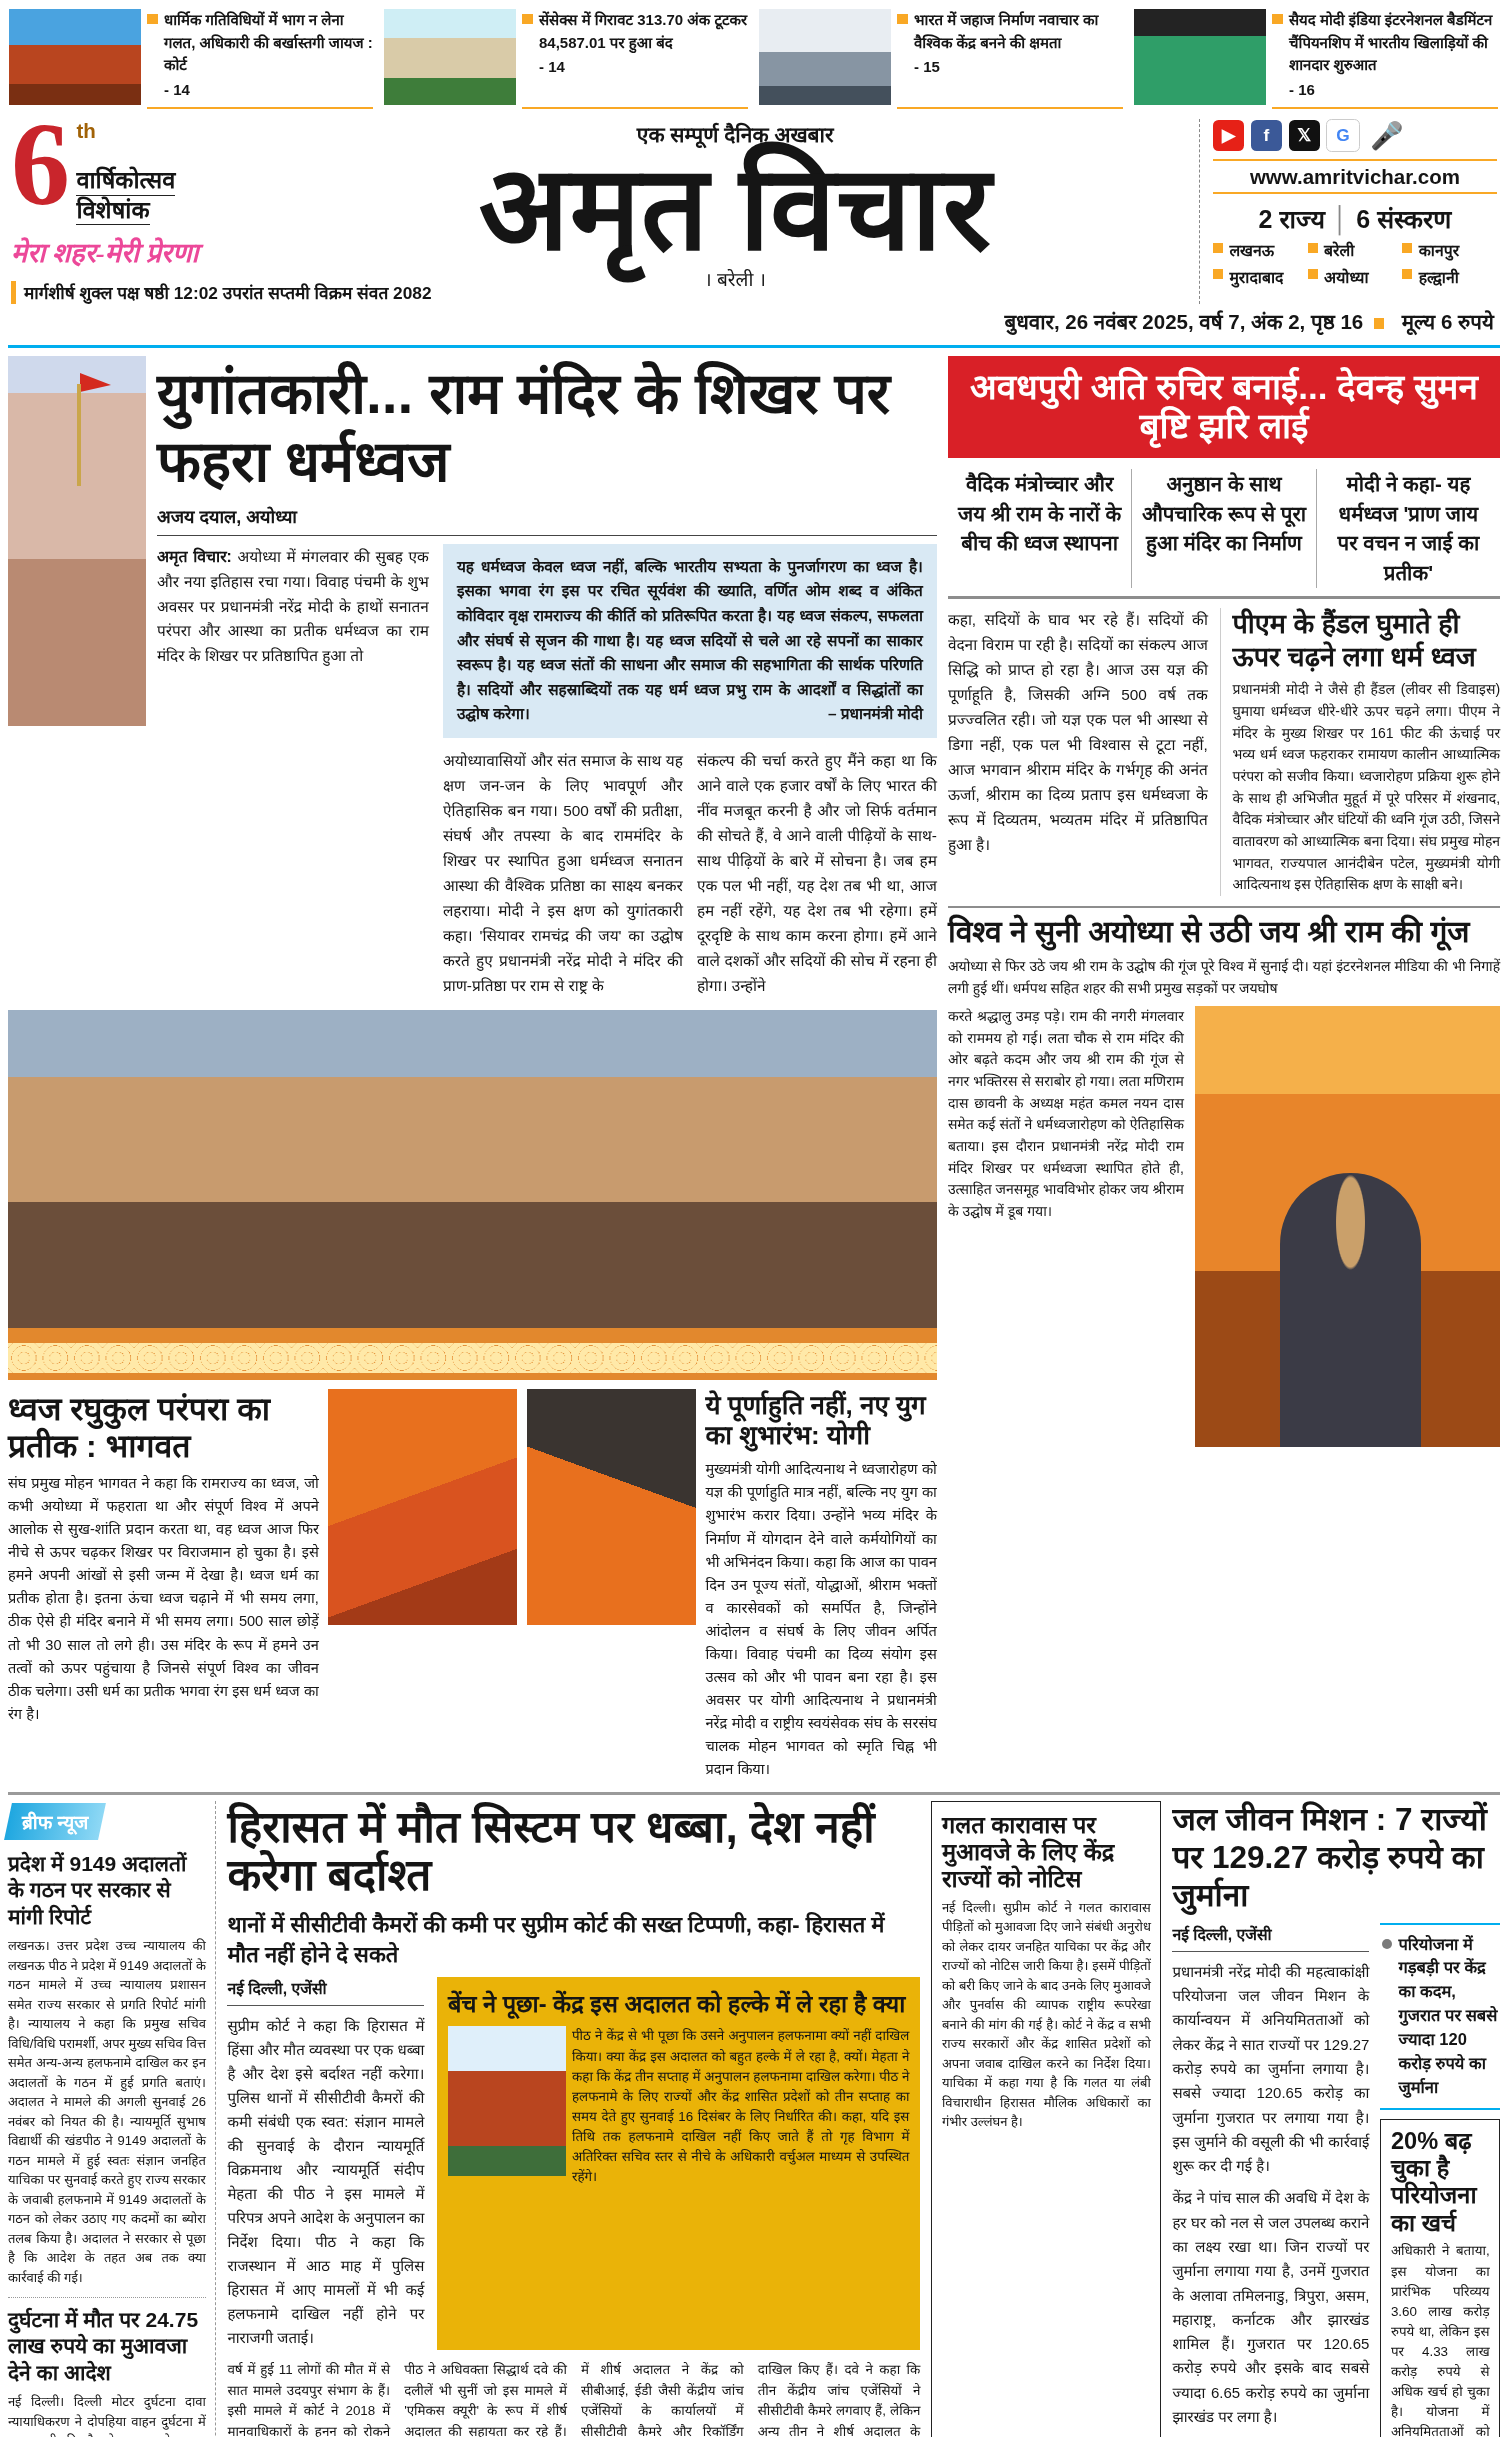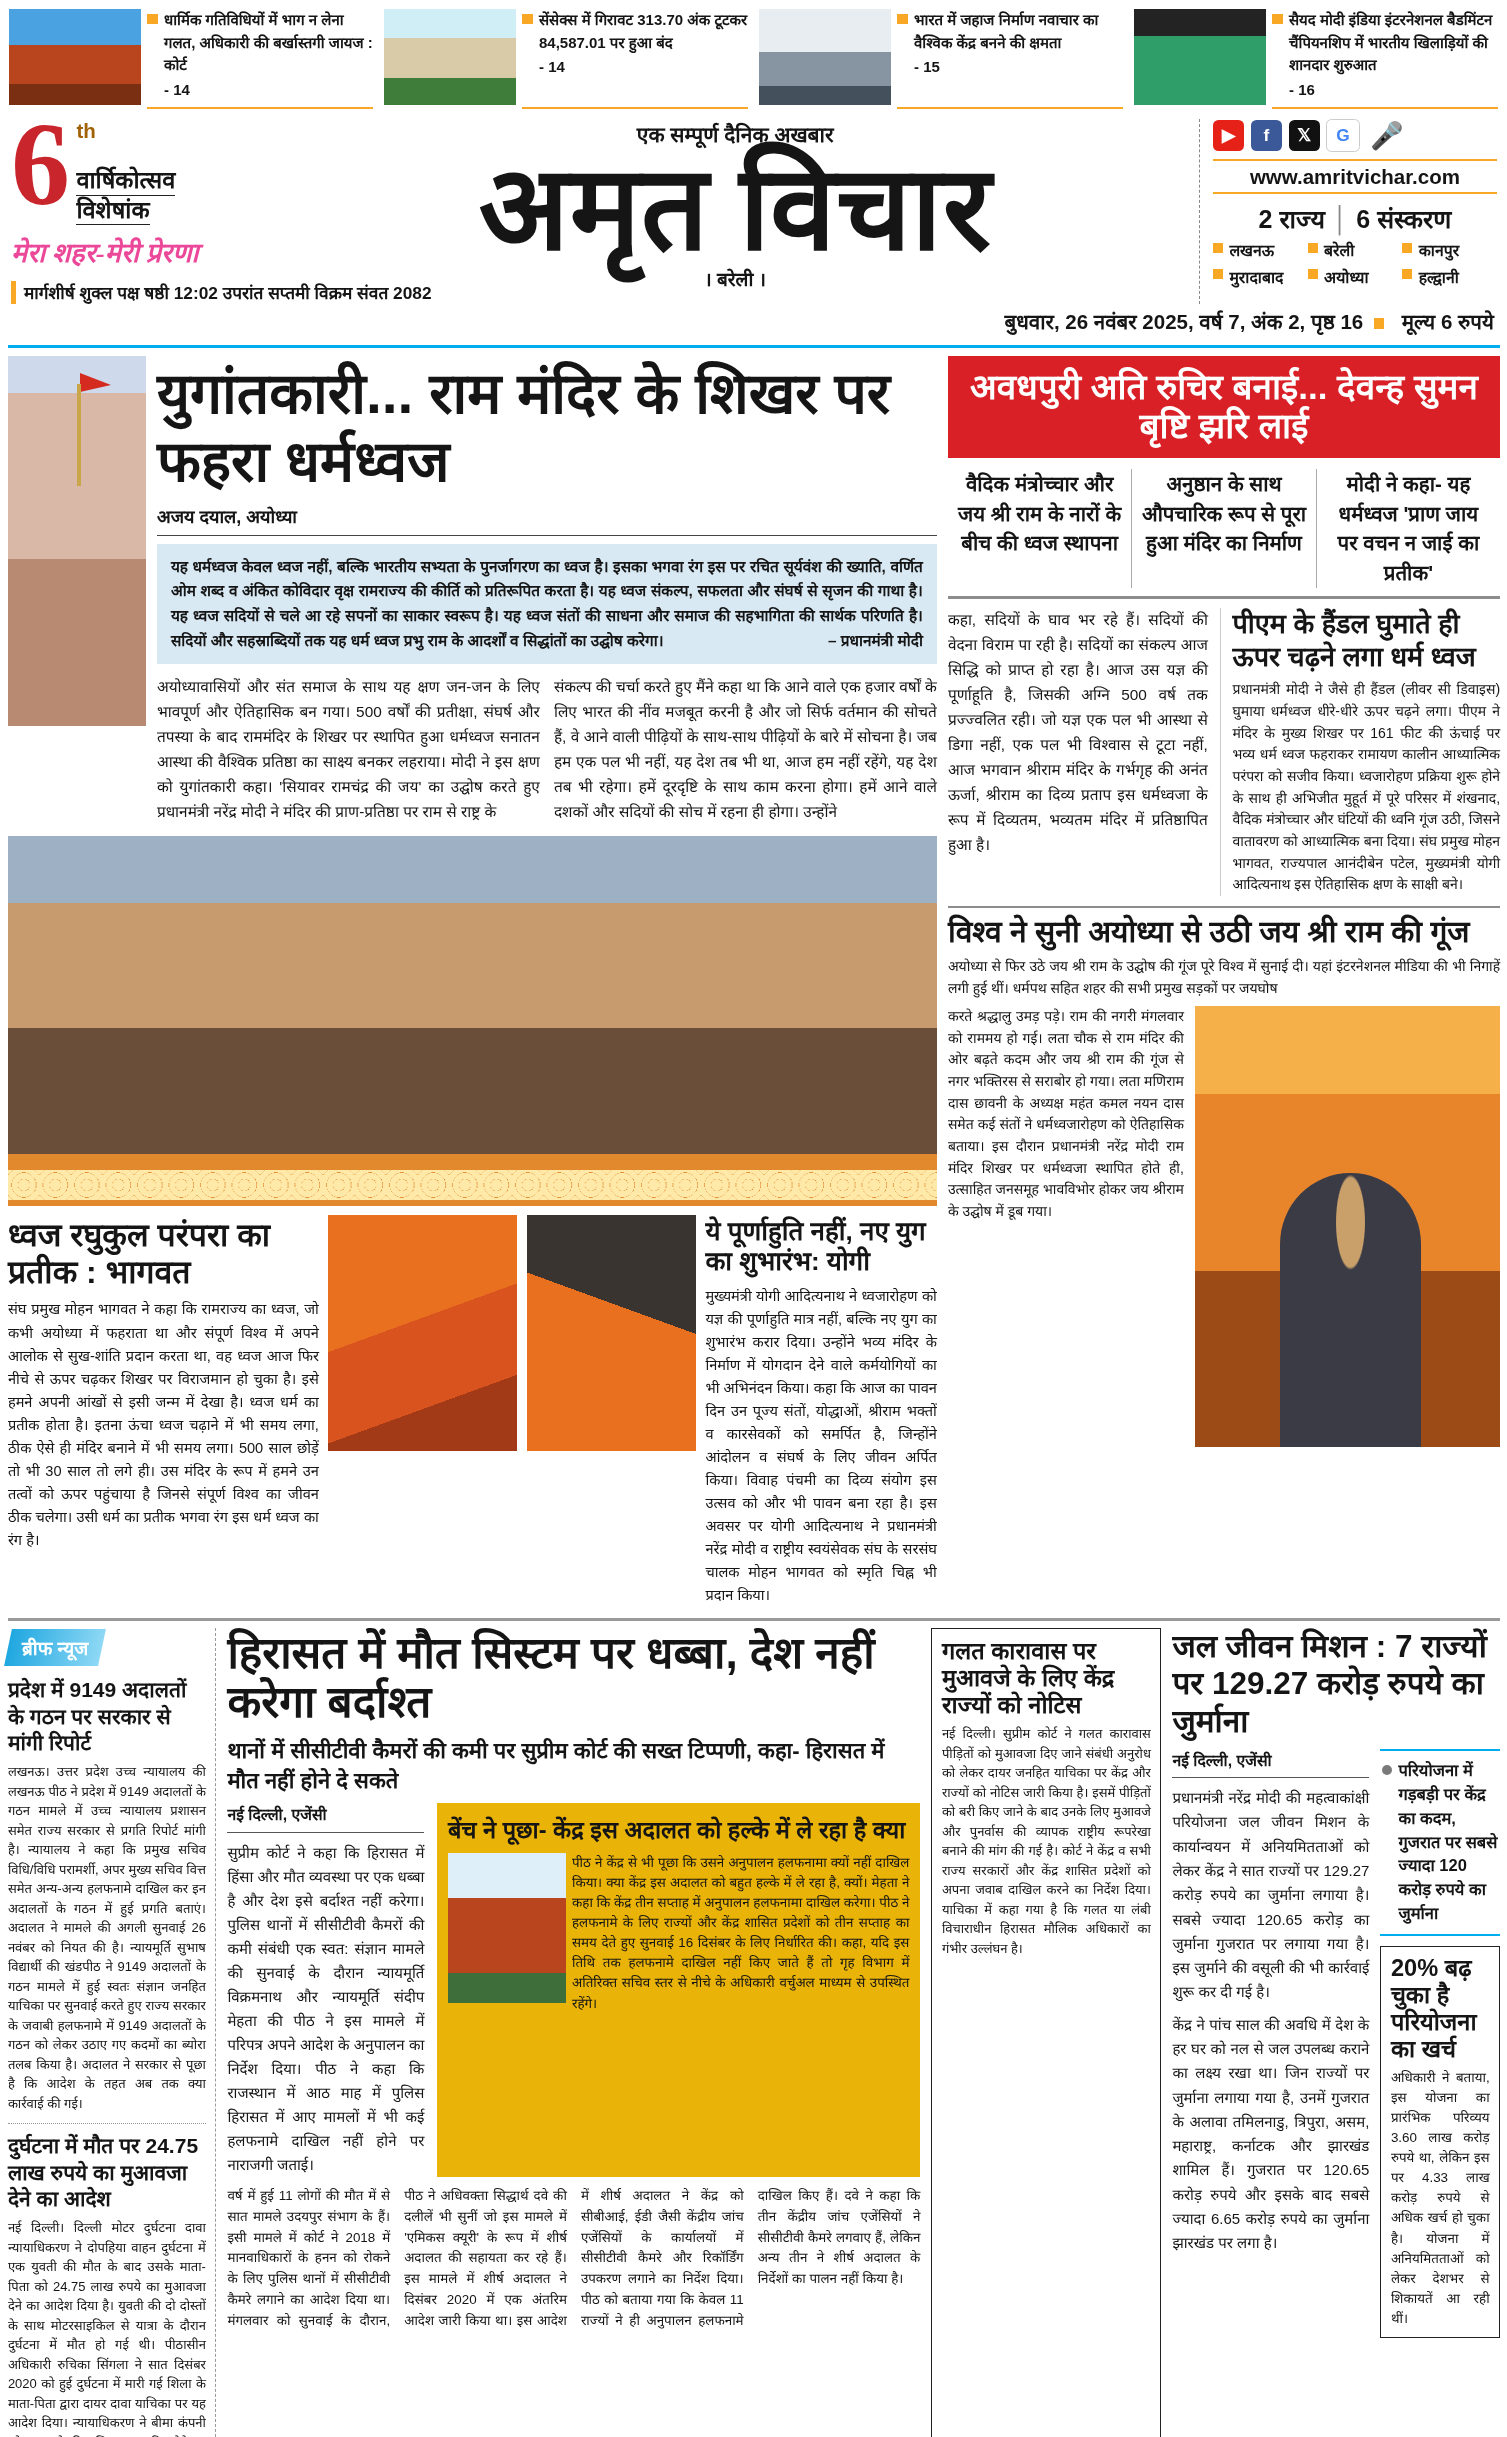--- a/index.html
+++ b/index.html
@@ -27,21 +27,21 @@
   .anniv{display:flex;gap:6.3px;}
   .big6{color:#C9252C;font-size:118px;font-weight:bold;line-height:.78;font-family:"Liberation Serif",serif;}
   .anniv-th{font-size:20.5px;font-weight:bold;color:#a16207;}
   .anniv-lines{margin-top:23.6px;font-weight:bold;font-size:23.6px;line-height:1.2;}
   .anniv-lines div{border-bottom:1.6px solid #222;display:inline-block;}
   .mast-script{color:#ec4899;font-size:27px;font-weight:bold;font-family:"Liberation Serif",serif;font-style:italic;margin:7.9px 0 6.3px;}
   .panchang{border-left:5.5px solid #F9A825;padding-left:7.9px;font-weight:bold;font-size:17.3px;margin-top:11px;white-space:nowrap;}
   .mast-center{flex:1;text-align:center;}
   .tagline{font-weight:bold;font-size:21px;margin:1.6px 0 0;}
   .logo{font-size:118px;font-weight:900;line-height:1.05;letter-spacing:0.8px;font-family:"Liberation Serif",serif;}
-  .edition-line{font-size:19px;font-weight:bold;margin-top:-6.3px;}
+  .edition-line{font-size:19px;font-weight:normal;margin-top:-6.3px;}
   .mast-right{width:284px;border-left:1.6px dashed #888;padding-left:12.6px;}
   .social-row{display:flex;gap:6.3px;align-items:center;}
   .sicon{width:31.5px;height:31.5px;border-radius:5.5px;display:flex;align-items:center;justify-content:center;color:#fff;font-weight:bold;font-size:17.3px;}
   .si-yt{background:#E62117;}
   .si-fb{background:#3B5998;}
   .si-x{background:#111;}
   .si-g{background:#fff;border:0.8px solid #ccc;color:#4285F4;}
   .mic{font-size:27px;margin-left:4.7px;}
   .website{border-top:2.4px solid #F9A825;border-bottom:2.4px solid #F9A825;font-weight:bold;font-size:20.5px;padding:3.9px 0;margin:6.3px 0;text-align:center;}
   .states{font-size:25px;font-weight:bold;text-align:center;margin:4.7px 0;}
@@ -239,20 +239,24 @@
   <div class="rule-cyan"></div>
 
   <div class="main-story">
     <div class="main-left">
       <div class="lead-head-row">
         <div class="photo ph-temple"></div>
         <div>
           <h1 class="lead-headline">युगांतकारी... राम मंदिर के शिखर पर फहरा धर्मध्वज</h1>
           <div class="byline">अजय दयाल, अयोध्या</div>
           <div class="lead-cols">
+            <div class="lead-col1">
+              <b>अमृत विचार:</b>
+              <span>अयोध्या में मंगलवार की सुबह एक और नया इतिहास रचा गया। विवाह पंचमी के शुभ अवसर पर प्रधानमंत्री नरेंद्र मोदी के हाथों सनातन परंपरा और आस्था का प्रतीक धर्मध्वज का राम मंदिर के शिखर पर प्रतिष्ठापित हुआ तो</span>
+            </div>
             <div class="lead-rest">
               <div class="quote-box">
                 <span>यह धर्मध्वज केवल ध्वज नहीं, बल्कि भारतीय सभ्यता के पुनर्जागरण का ध्वज है। इसका भगवा रंग इस पर रचित सूर्यवंश की ख्याति, वर्णित ओम शब्द व अंकित कोविदार वृक्ष रामराज्य की कीर्ति को प्रतिरूपित करता है। यह ध्वज संकल्प, सफलता और संघर्ष से सृजन की गाथा है। यह ध्वज सदियों से चले आ रहे सपनों का साकार स्वरूप है। यह ध्वज संतों की साधना और समाज की सहभागिता की सार्थक परिणति है। सदियों और सहस्राब्दियों तक यह धर्म ध्वज प्रभु राम के आदर्शों व सिद्धांतों का उद्घोष करेगा।</span>
                 <span class="quote-attr">– प्रधानमंत्री मोदी</span>
               </div>
               <div class="two-cols">
                 <div>अयोध्यावासियों और संत समाज के साथ यह क्षण जन-जन के लिए भावपूर्ण और ऐतिहासिक बन गया। 500 वर्षों की प्रतीक्षा, संघर्ष और तपस्या के बाद राममंदिर के शिखर पर स्थापित हुआ धर्मध्वज सनातन आस्था की वैश्विक प्रतिष्ठा का साक्ष्य बनकर लहराया। मोदी ने इस क्षण को युगांतकारी कहा। 'सियावर रामचंद्र की जय' का उद्घोष करते हुए प्रधानमंत्री नरेंद्र मोदी ने मंदिर की प्राण-प्रतिष्ठा पर राम से राष्ट्र के</div>
                 <div>संकल्प की चर्चा करते हुए मैंने कहा था कि आने वाले एक हजार वर्षों के लिए भारत की नींव मजबूत करनी है और जो सिर्फ वर्तमान की सोचते हैं, वे आने वाली पीढ़ियों के साथ-साथ पीढ़ियों के बारे में सोचना है। जब हम एक पल भी नहीं, यह देश तब भी था, आज हम नहीं रहेंगे, यह देश तब भी रहेगा। हमें दूरदृष्टि के साथ काम करना होगा। हमें आने वाले दशकों और सदियों की सोच में रहना ही होगा। उन्होंने</div>
               </div>
             </div>

